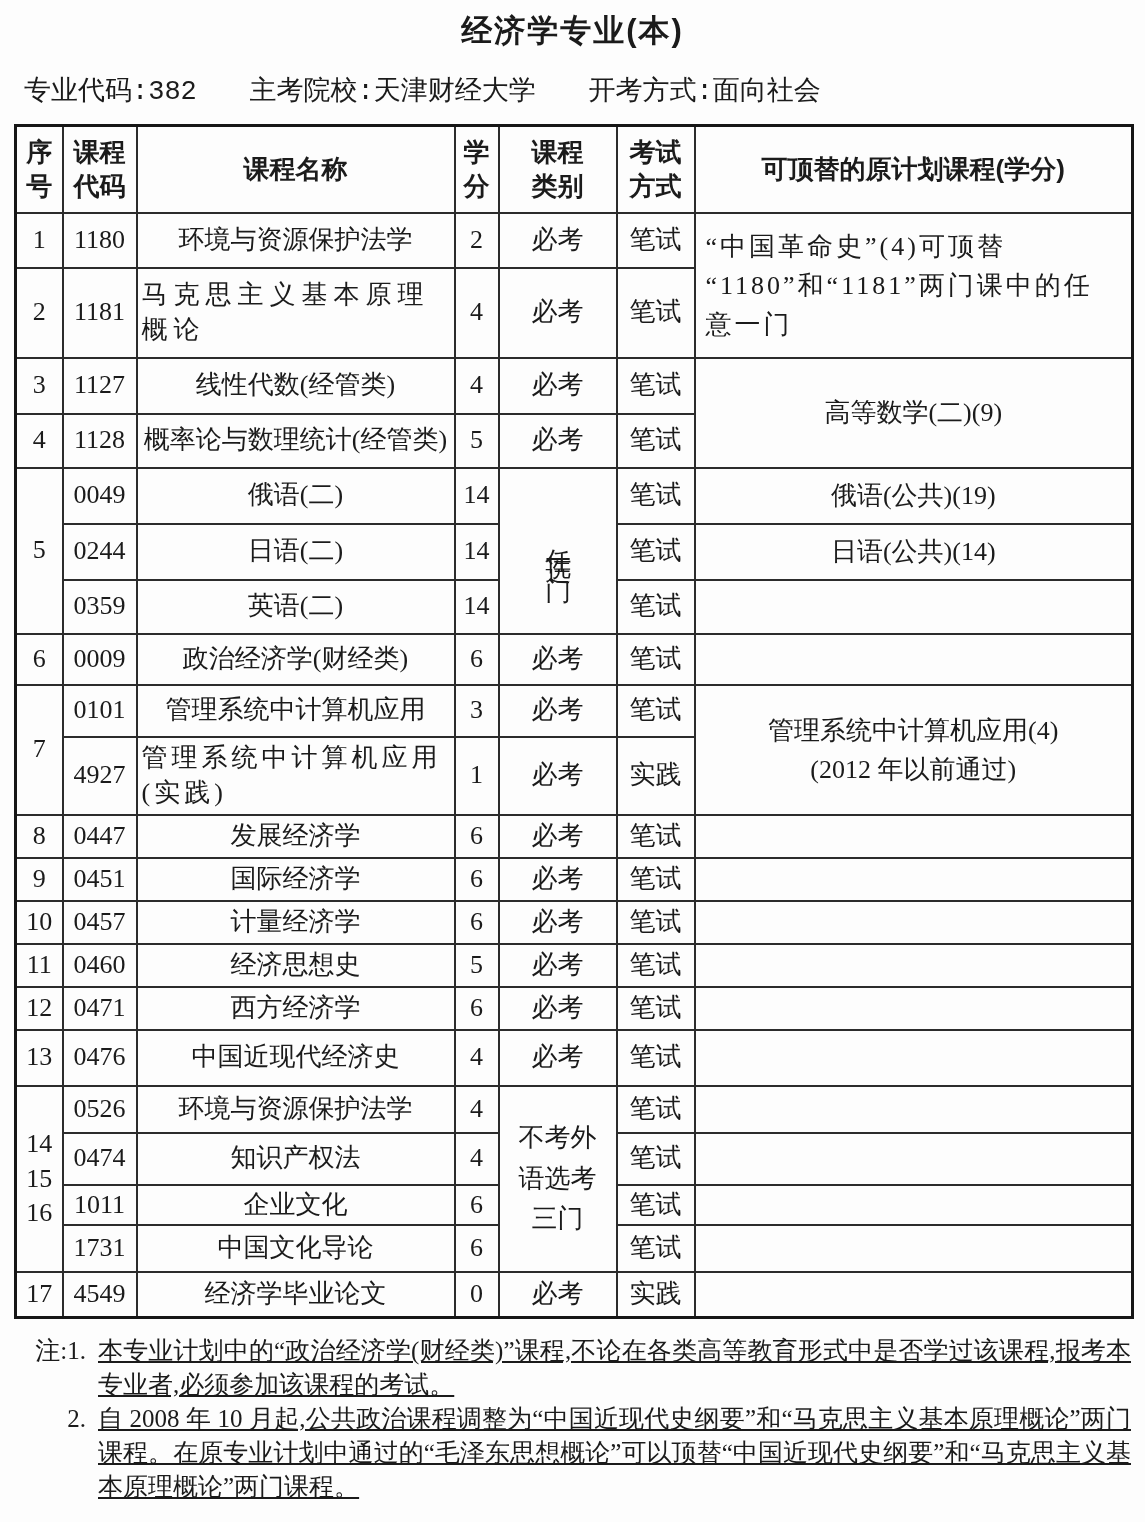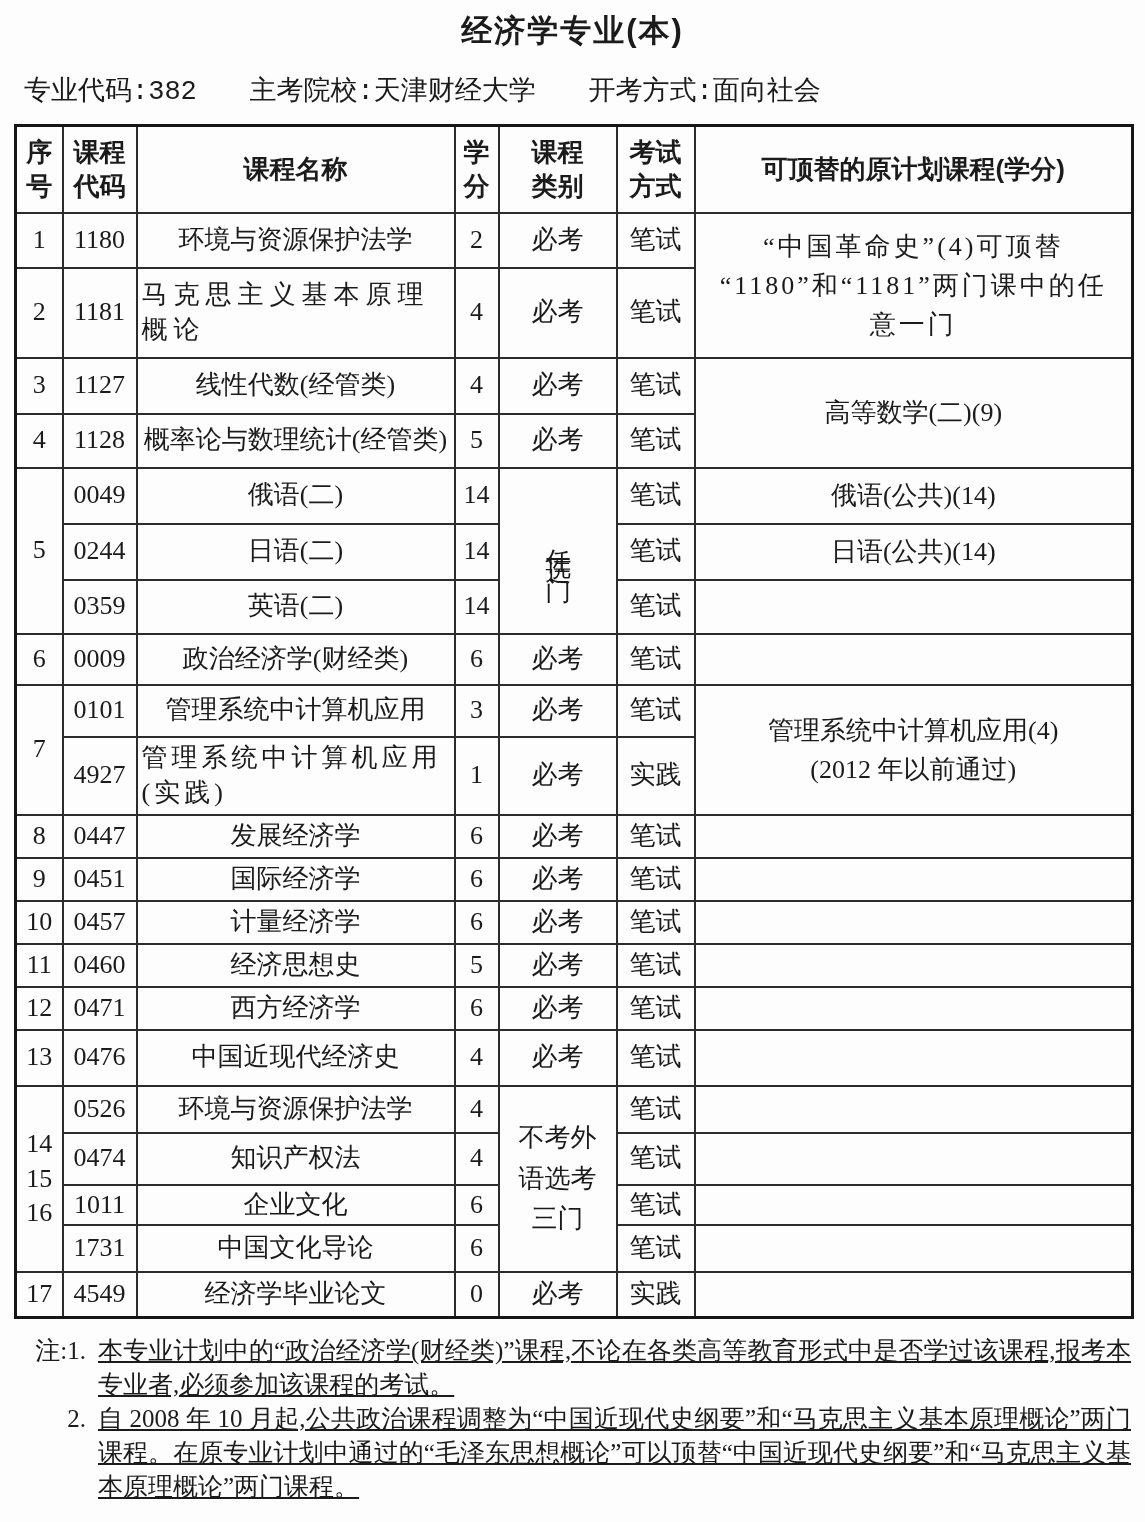--- a/index.html
+++ b/index.html
@@ -47,21 +47,21 @@
     font-weight: bold;
     font-size: 26px;
   }
   .prel { white-space: pre-line; }
   .left { text-align: left; }
   td.name { white-space: nowrap; }
   td.name.wrap { white-space: normal; }
   .lsp3 { letter-spacing: 3px; }
   .lsp4 { letter-spacing: 4px; }
   .lsp6 { letter-spacing: 6px; }
-  td.rep { padding: 4px 0; line-height: 1.5; text-align: center; }
+  td.rep { padding: 4px 10px; line-height: 1.5; }
   td.vcell { padding: 0; }
   .vert {
     display: inline-block;
     writing-mode: vertical-rl;
     text-orientation: upright;
     letter-spacing: 9px;
     font-size: 26px;
   }
   td.cat-multi { line-height: 1.55; }
 
@@ -147,21 +147,21 @@
       <td>笔试</td>
     </tr>
 
     <tr style="height:56px">
       <td rowspan="3">5</td>
       <td>0049</td>
       <td class="name">俄语(二)</td>
       <td>14</td>
       <td rowspan="3" class="vcell"><span class="vert">任选一门</span></td>
       <td>笔试</td>
-      <td class="rep">俄语(公共)(14)</td>
+      <td class="rep">俄语(公共)(19)</td>
     </tr>
     <tr style="height:56px">
       <td>0244</td>
       <td class="name">日语(二)</td>
       <td>14</td>
       <td>笔试</td>
       <td class="rep">日语(公共)(14)</td>
     </tr>
     <tr style="height:54px">
       <td>0359</td>

